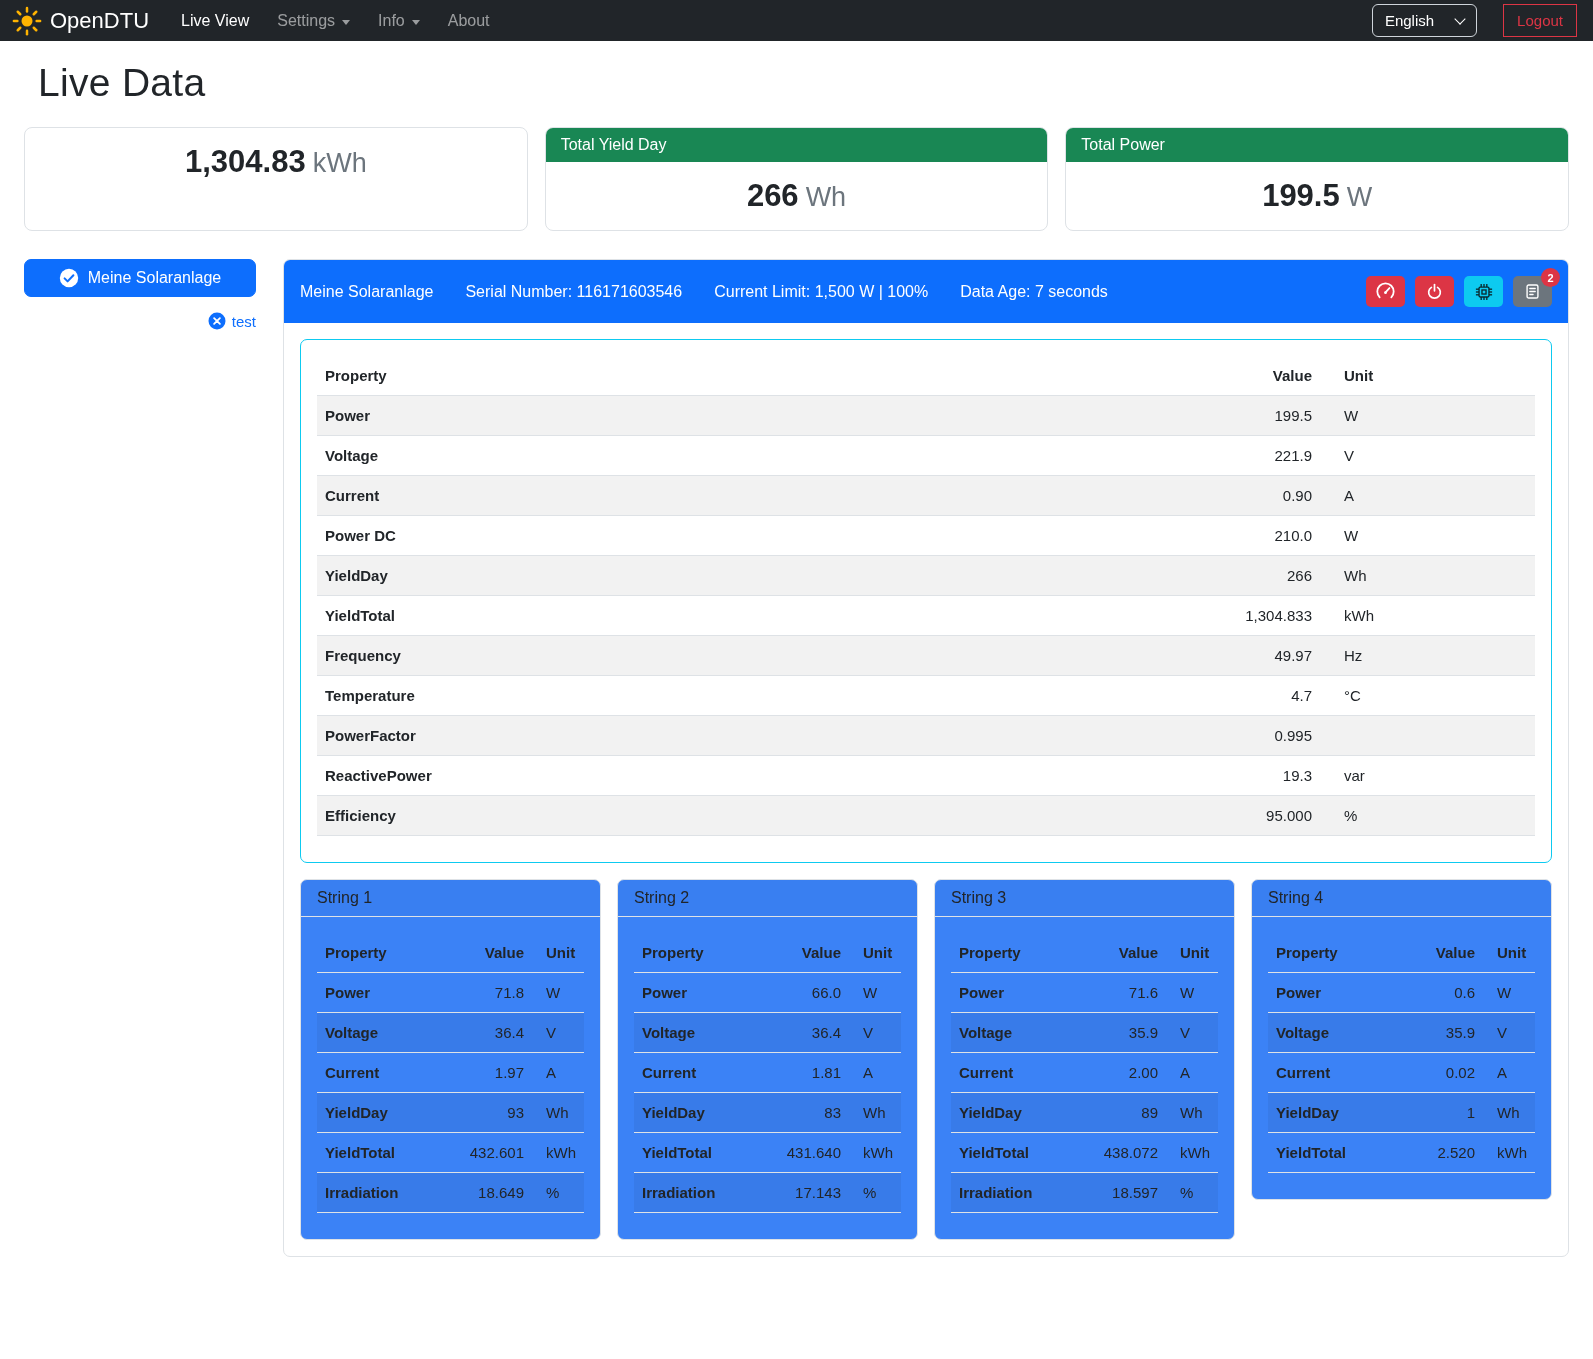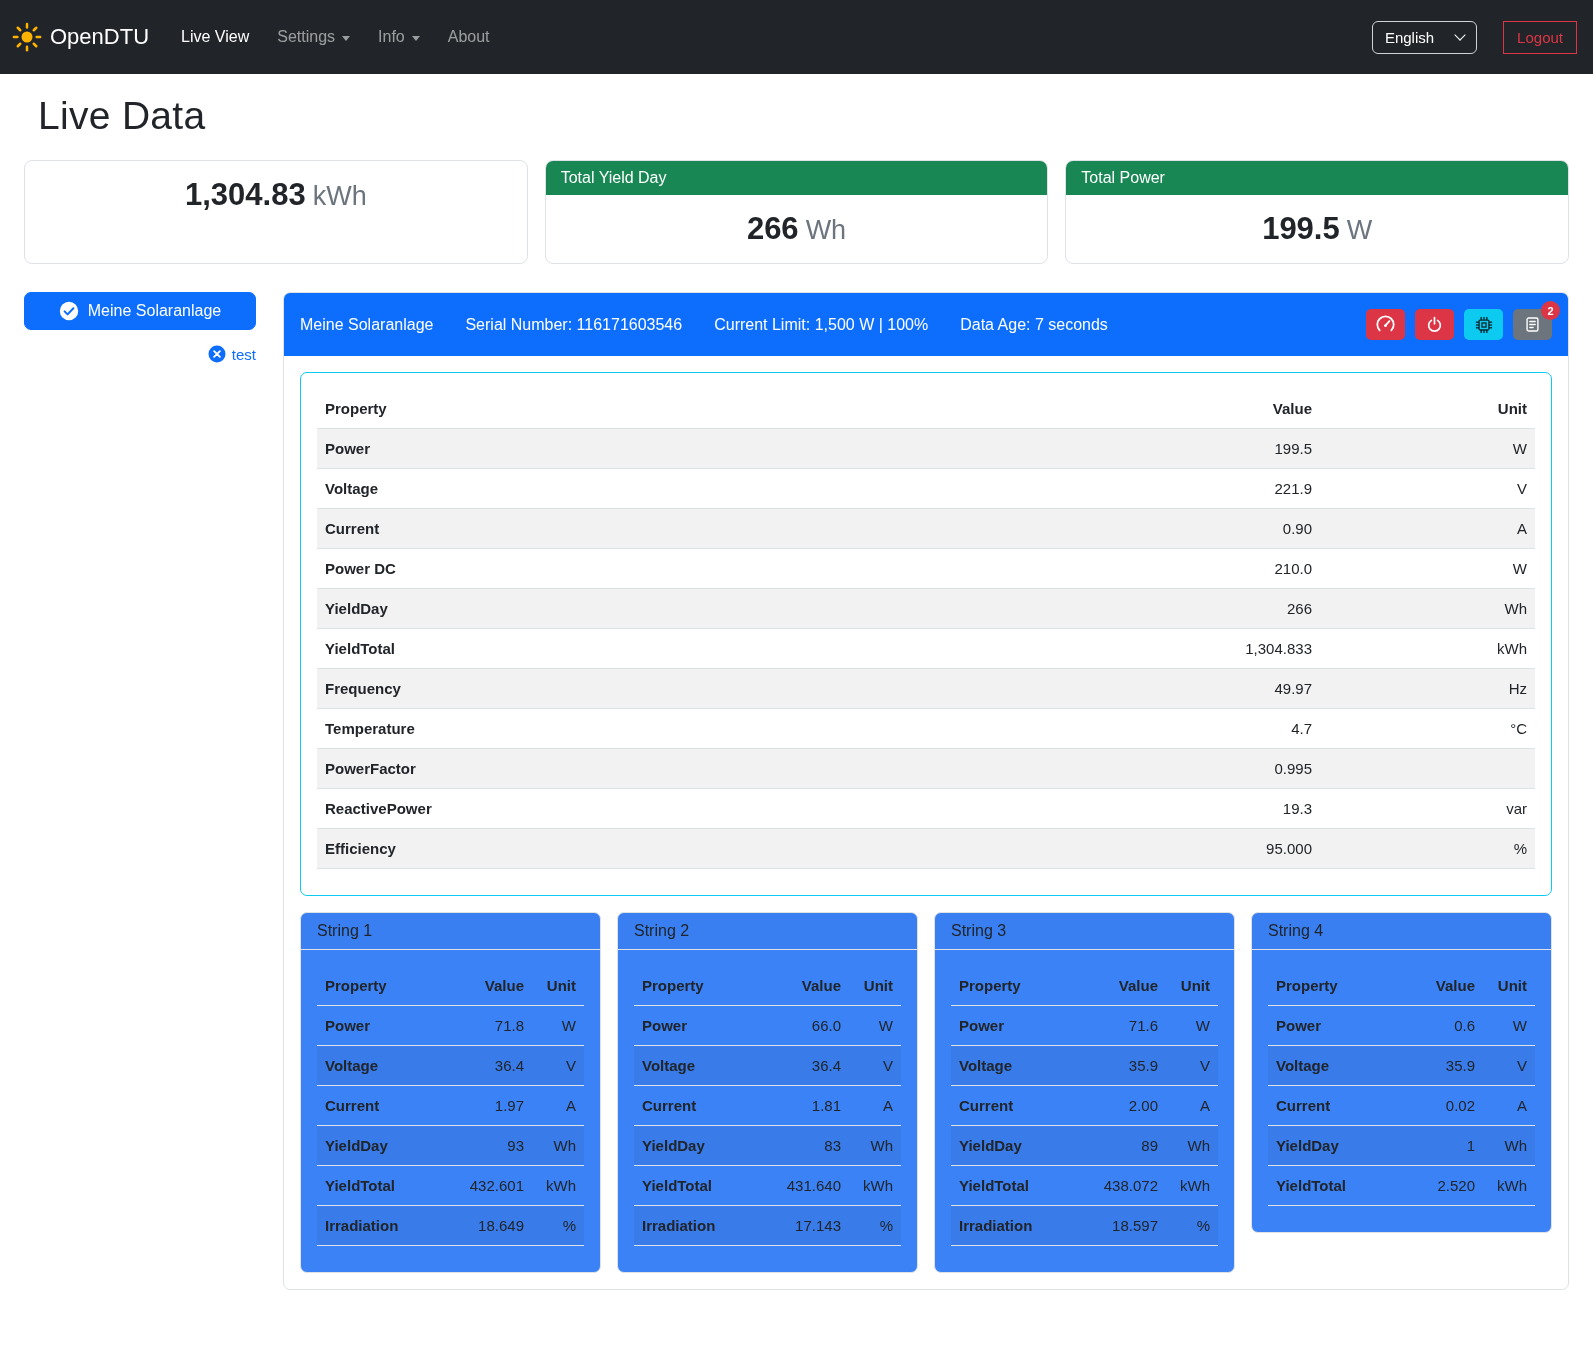--- a/index.html
+++ b/index.html
@@ -1,19 +1,19 @@
 <!DOCTYPE html>
 <html><head>
 <meta charset="utf-8">
 <style>
   * { box-sizing: border-box; margin: 0; padding: 0; }
   html, body { background: #fff; color: #212529; font-family: "Liberation Sans", sans-serif; }
 
   
-  .navbar { background: #212529; height: 74px; display: flex; align-items: center; padding: 0 16px 0 12px; }
+  .navbar { background: #212529; height: 41px; display: flex; align-items: center; padding: 0 16px 0 12px; }
   .brand { display: flex; align-items: center; gap: 8px; color: #fff; font-size: 22px; font-weight: 500; margin-right: 18px; cursor: pointer; }
   .nav { display: flex; align-items: center; list-style: none; }
   .nav-item { display: flex; align-items: center; gap: 7px; padding: 8px 14px; font-size: 16px; color: rgba(255,255,255,.55); cursor: pointer; }
   .nav-item.active { color: #fff; }
   .caret-down { width: 0; height: 0; border-left: 4px solid transparent; border-right: 4px solid transparent; border-top: 5px solid currentColor; display: inline-block; margin-top: 3px; }
   .nav-right { margin-left: auto; display: flex; align-items: center; gap: 26px; }
   .lang-select { display: flex; align-items: center; gap: 22px; border: 1px solid #ced4da; border-radius: 6px; padding: 7px 12px; color: #fff; font-size: 15px; cursor: pointer; background: transparent; }
   .chev { width: 8px; height: 8px; border-right: 1.7px solid #fff; border-bottom: 1.7px solid #fff; transform: rotate(45deg); margin-top: -4px; }
   .logout-btn { border: 1px solid #dc3545; color: #dc3545; background: transparent; border-radius: 0; padding: 7px 13px; font-size: 15px; cursor: pointer; font-family: inherit; }
 
@@ -44,21 +44,21 @@
   .btn-gray { background: #6c757d; }
   .count-badge { position: absolute; top: -8px; right: -8px; background: #dc3545; color: #fff; min-width: 19px; height: 19px; border-radius: 10px; font-size: 11px; display: flex; align-items: center; justify-content: center; padding: 0 4px; font-weight: 700; }
   .main-card-body { padding: 16px; }
 
   
   table { width: 100%; border-collapse: collapse; font-size: 15px; }
   th, td { padding: 11px 8px; border-bottom: 1px solid #dee2e6; text-align: left; vertical-align: middle; }
   thead th { font-weight: 700; }
   tbody th { font-weight: 700; }
   .val { text-align: right; }
-  .unit { text-align: right; }
+  .unit { text-align: left; }
 
   
   .phase-card { border: 1px solid #0dcaf0; border-radius: 7px; margin-bottom: 16px; background: #fff; }
   .phase-header { background: #0dcaf0; color: #14181b; padding: 9px 16px; font-size: 16px; border-radius: 6px 6px 0 0; }
   .phase-body { padding: 16px 16px 26px; }
   .phase-table .unit { width: 215px; padding-left: 24px; }
   .phase-table tbody tr:nth-child(odd) { background: rgba(0,0,0,.05); }
 
   
   .strings-row { display: flex; gap: 16px; align-items: flex-start; }

